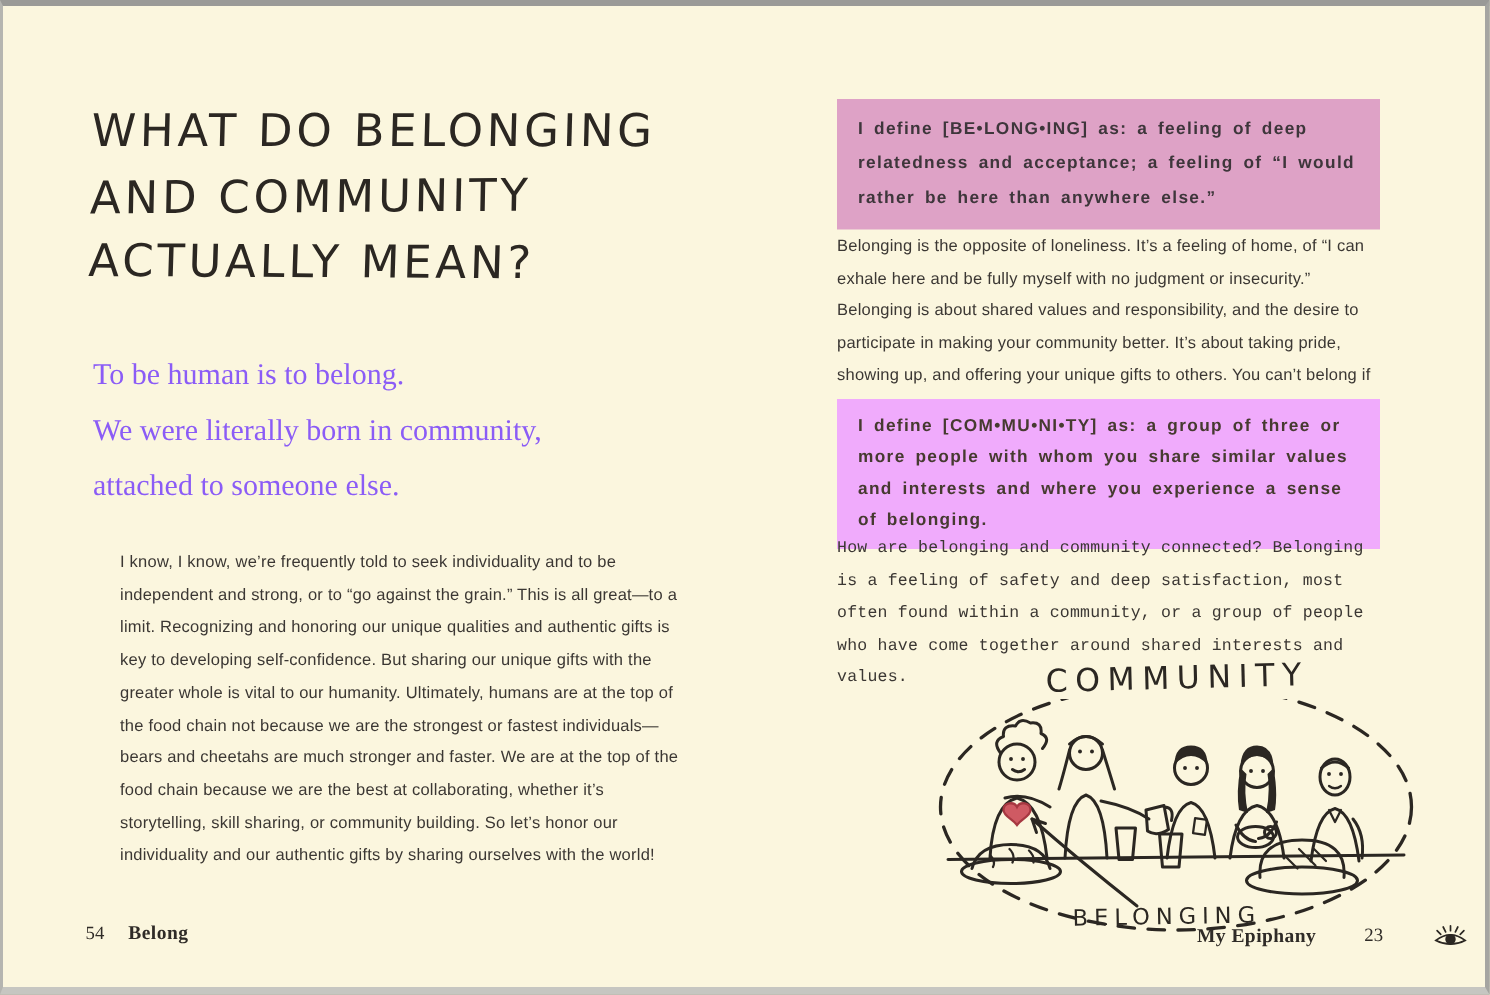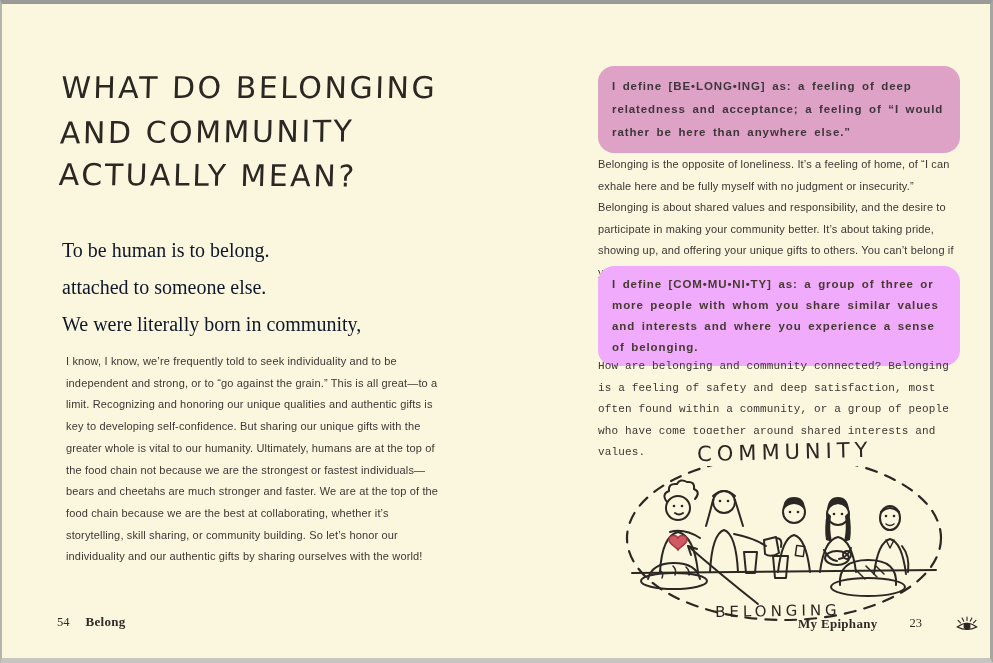--- a/index.html
+++ b/index.html
@@ -19,29 +19,29 @@
     font-size:30px; line-height:44px; letter-spacing:2.5px;
     color:#2b2722; transform:skewX(-1.5deg);
   }
   .chapter-title .tline { display:block; }
   .chapter-title .tline:nth-child(2){ transform:rotate(-0.4deg); }
   .chapter-title .tline:nth-child(3){ transform:rotate(0.3deg); }
 
   .intro {
     left:60px; top:228px; width:420px;
     font-family:"Liberation Serif", serif; font-size:20px; line-height:37px;
-    color:#0f172a;
+    color:#8b5cf6;
   }
   .left-body {
-    left:62px; top:345px; width:383px; margin:2px;
+    left:62px; top:345px; width:383px; margin:16px;
     font-size:11px; line-height:21.7px; letter-spacing:0.15px; color:#3b3733;
   }
 
   
-  .rcol { left:596px; width:362px;border-radius:16px; }
+  .rcol { left:556px; width:362px; }
   .def-box {
     box-sizing:border-box; width:362px; padding:9px 14px;
     font-weight:bold; font-size:11.5px; line-height:23px;
     letter-spacing:0.9px; word-spacing:2.5px; color:#3e363b;
   }
   .def-box.pink   { top:62px;  background:#DEA2C6; }
   .def-box.orange { top:262px; background:#f0abfc; line-height:21px; padding:8px 14px; color:#463a30; }
   .rpara { margin:0; font-size:11px; line-height:21.6px; letter-spacing:0.15px; color:#3b3733; }
   .rpara.p1 { top:150px; }
   .rpara.p2 { top:352px;font-family:Liberation Mono, monospace; }
@@ -66,22 +66,22 @@
 
   <div>
     <h1 class="abs chapter-title">
       <span class="tline">WHAT DO BELONGING</span>
       <span class="tline">AND COMMUNITY</span>
       <span class="tline">ACTUALLY MEAN?</span>
     </h1>
 
     <div class="abs intro">
       <div>To be human is to belong.</div>
+      <div>We were literally born in community,</div>
       <div>attached to someone else.</div>
-      <div>We were literally born in community,</div>
     </div>
 
     <p class="abs left-body">I know, I know, we’re frequently told to seek individuality and to be independent and strong, or to “go against the grain.” This is all great—to a limit. Recognizing and honoring our unique qualities and authentic gifts is key to developing self-confidence. But sharing our unique gifts with the greater whole is vital to our humanity. Ultimately, humans are at the top of the food chain not because we are the strongest or fastest individuals—bears and cheetahs are much stronger and faster. We are at the top of the food chain because we are the best at collaborating, whether it’s storytelling, skill sharing, or community building. So let’s honor our individuality and our authentic gifts by sharing ourselves with the world!</p>
 
     <div class="abs footer footer-left">
       <span class="num">54</span>
       <span class="name">Belong</span>
     </div>
   </div>
 

